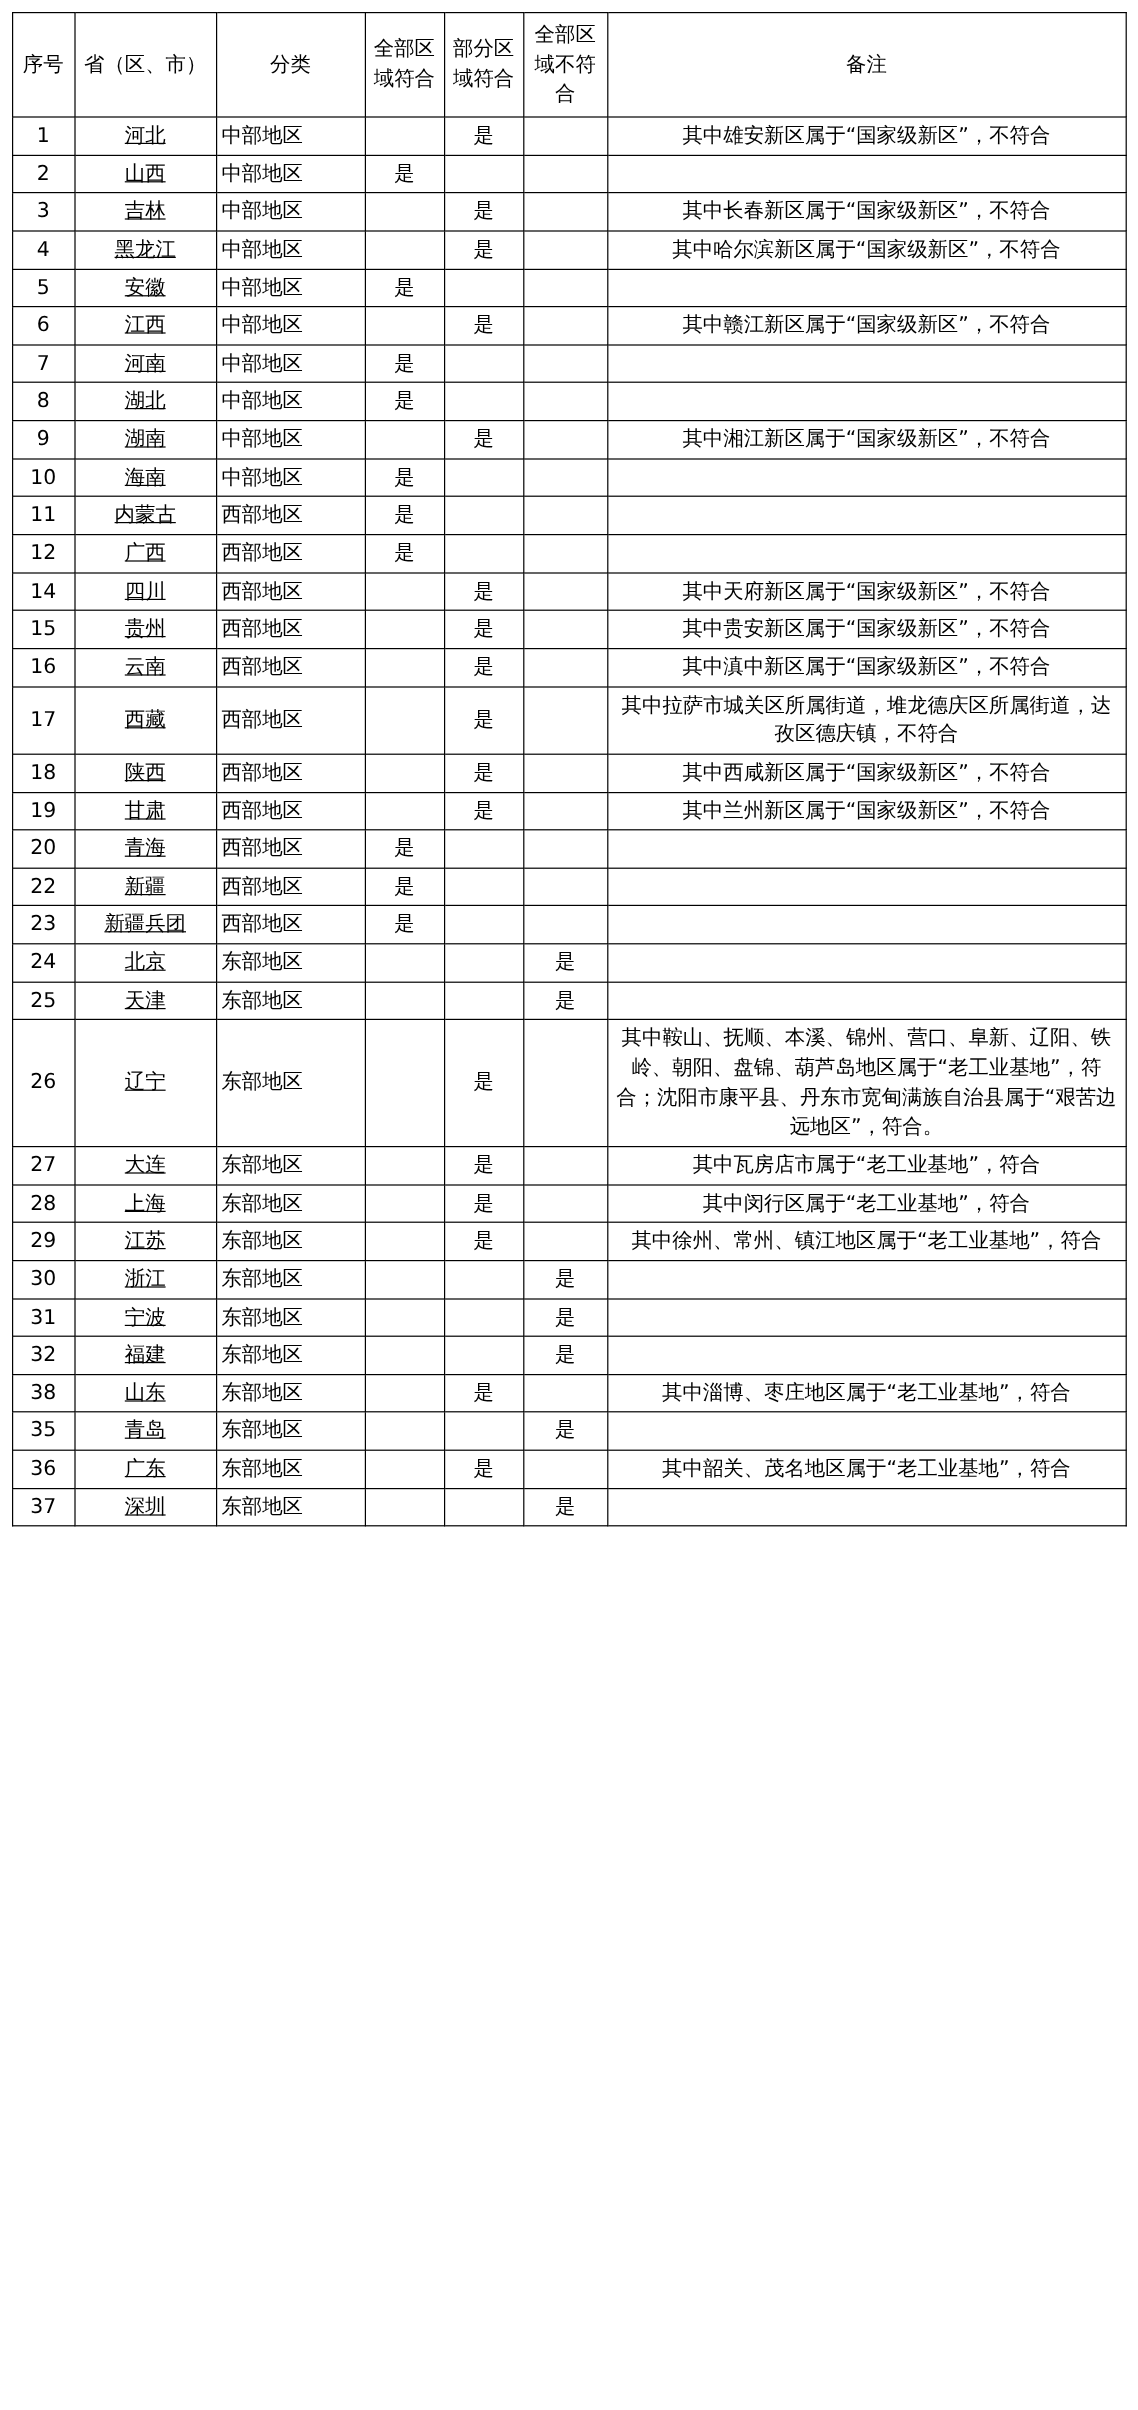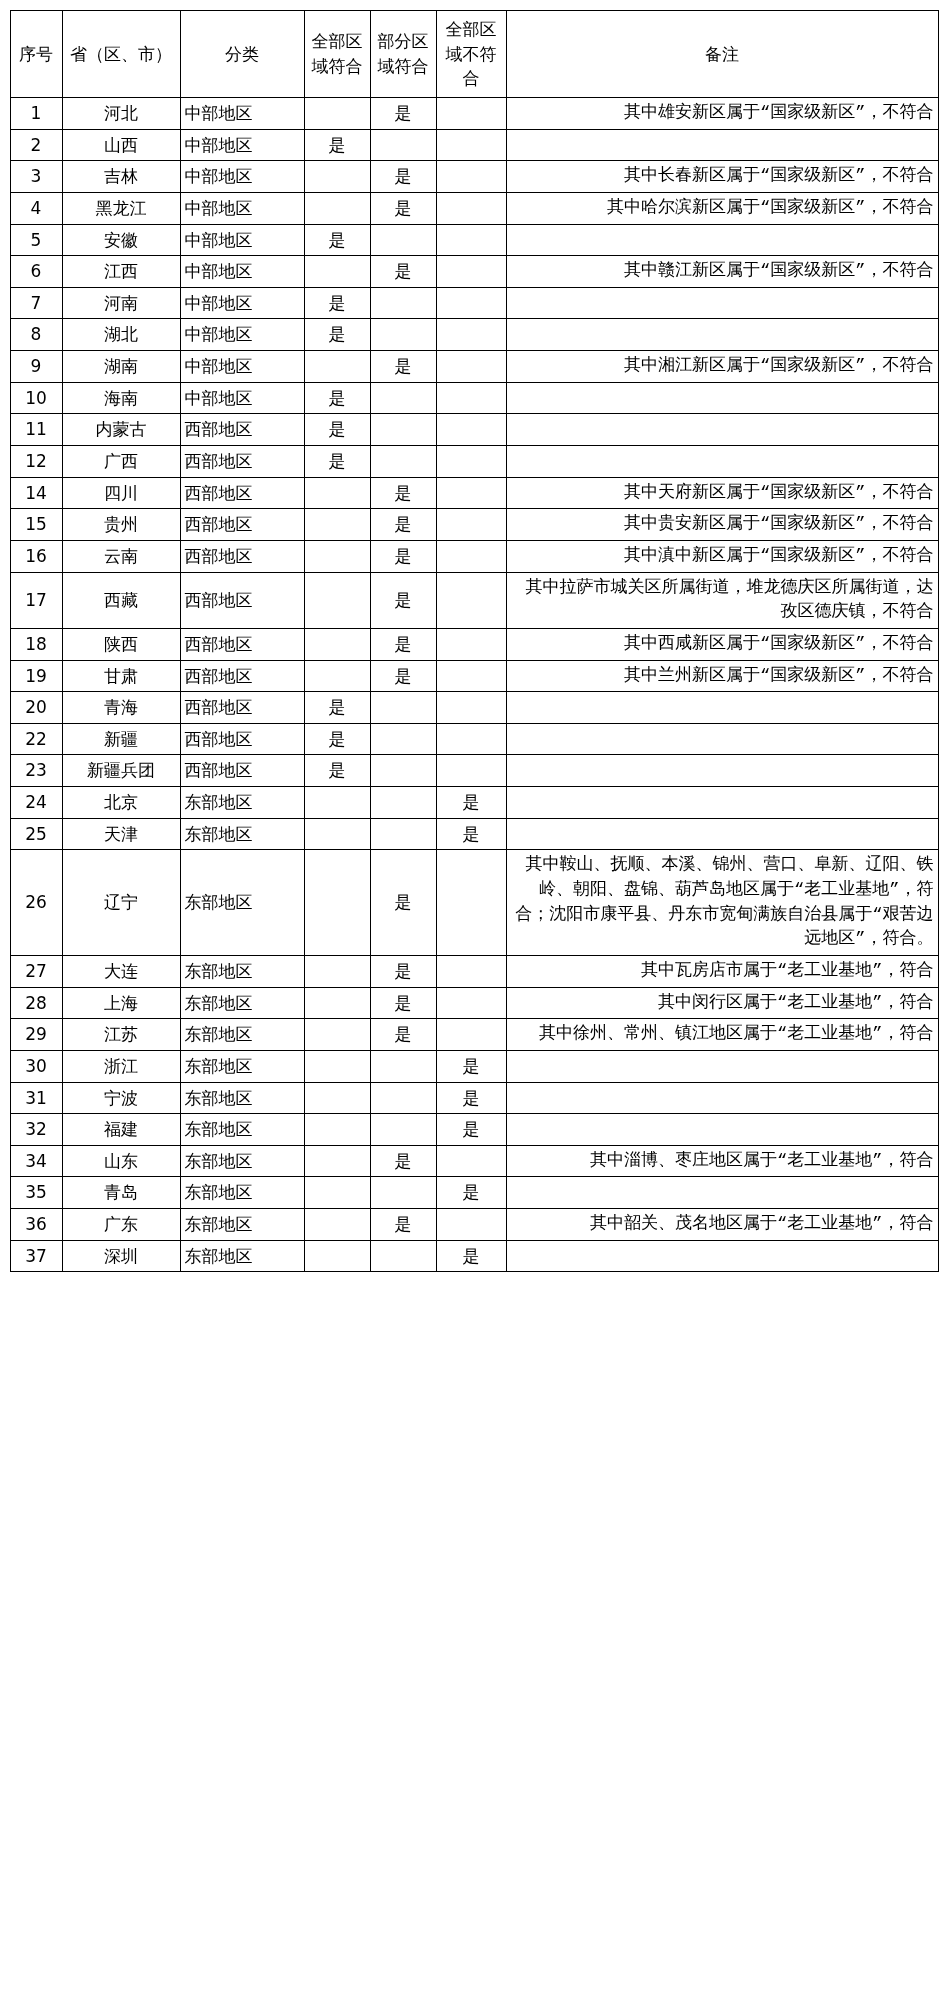--- a/index.html
+++ b/index.html
@@ -47,28 +47,27 @@
     vertical-align: middle;
     height: 80px;
     font-size: 17px;
     line-height: 1.2;
     padding: 2px 2px;
   }
   .hdr-narrow {
     letter-spacing: 0px;
   }
   td.idx { text-align: center; }
-  td.prov { text-align: center; }
+  td.prov { text-align: center; text-decoration: underline; }
   td.cat { text-align: left; }
   td.mark { text-align: center; }
   td.note {
-    text-align: right;
+    text-align: center;
     padding-left: 8px;
     padding-right: 6px;
-    font-family: Liberation Mono, monospace;
   }
   
   tbody tr { height: 28px; }
 </style>
 </head>
 <body>
 
 <div class="sheet">
   <table class="grid">
     <colgroup>
@@ -356,21 +355,21 @@
         <tr>
           <td class="idx">32</td>
           <td class="prov">福建</td>
           <td class="cat">东部地区</td>
           <td class="mark"></td>
           <td class="mark"></td>
           <td class="mark">是</td>
           <td class="note"></td>
         </tr>
         <tr>
-          <td class="idx">34</td>
+          <td class="idx">38</td>
           <td class="prov">山东</td>
           <td class="cat">东部地区</td>
           <td class="mark"></td>
           <td class="mark">是</td>
           <td class="mark"></td>
           <td class="note">其中淄博、枣庄地区属于“老工业基地”，符合</td>
         </tr>
         <tr>
           <td class="idx">35</td>
           <td class="prov">青岛</td>

